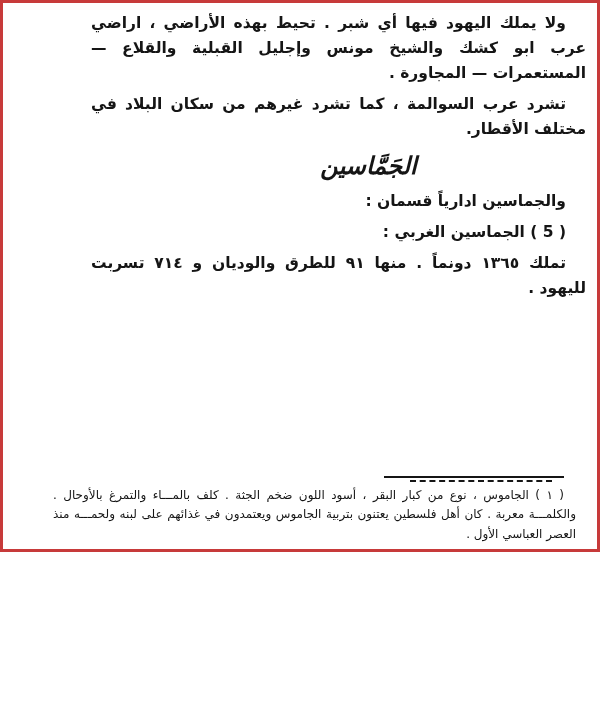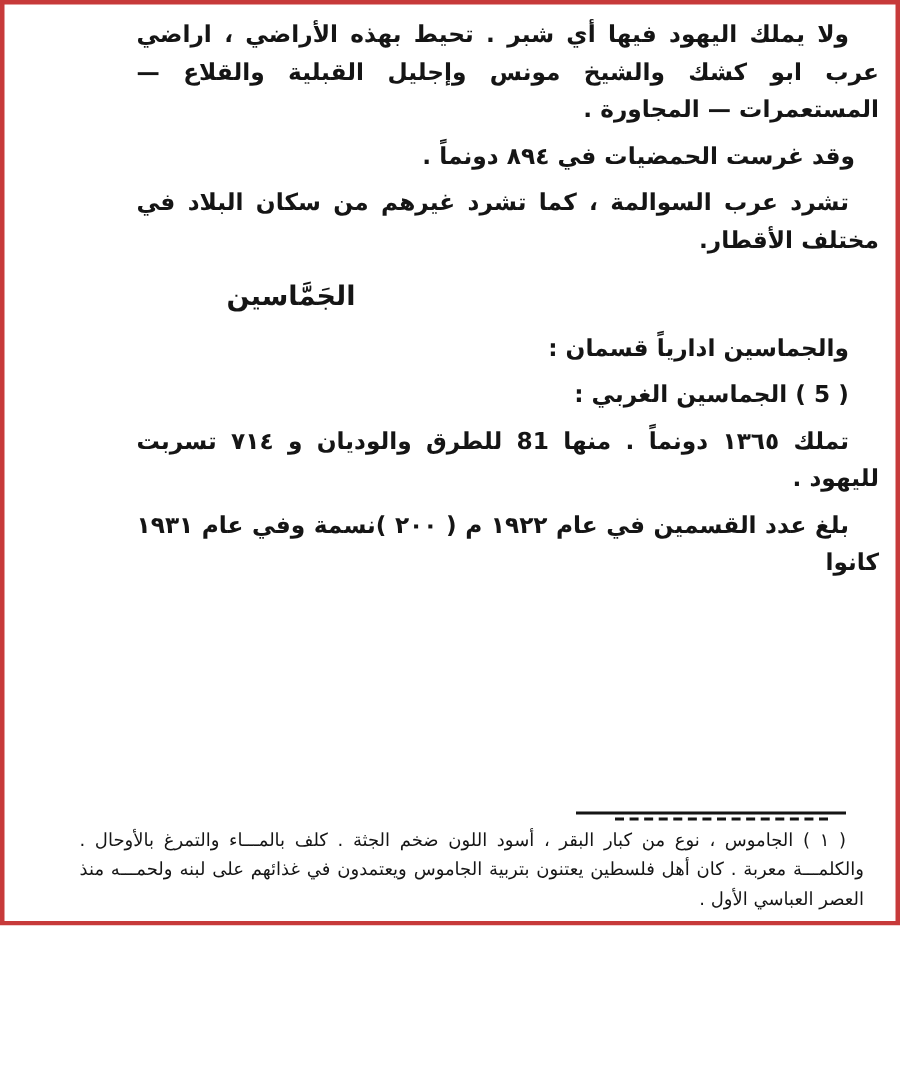--- a/index.html
+++ b/index.html
@@ -1,37 +1,38 @@
 <!DOCTYPE html>
 <html lang="ar"><head>
 <meta charset="utf-8">
 <title>صفحة ٣٤١</title>
 <style>
   html, body { margin:0; padding:0; background:#ffffff; }
   .page {
-    width:600px; height:617px; box-sizing:border-box;
+    width:600px; height:552px; box-sizing:border-box;
     background:#ffffff;
     border:3px solid #c73a3a;
     direction:rtl;
     display:flex; flex-direction:column;
     overflow:hidden;
     font-family:"DejaVu Sans", sans-serif;
     color:#151515;
     gap:35px;
   }
   .body-text {
     padding:8px 11px 0 88px;
     font-size:15.5px; font-weight:bold; line-height:25px;
     text-align:justify;
   }
   .para { margin:0 0 6px 0; text-indent:20px; }
   .para.runt { text-indent:16px; }
   .heading {
-    font-size:18px; font-weight:bold; text-align:left;
+    font-size:24px; font-weight:bold; text-align:center;
     margin:12px 0 10px 60px;
+    font-style:italic;
   }
   .fnref {
     font-size:10px; font-weight:bold;
     position:relative; top:-5px;
   }
   .bottom { margin-top:auto; padding:0 11px 5px 50px; }
   .sep-solid  { width:180px; height:2px; background:#151515; margin:0 22px 0 0; }
   .sep-dashed { width:142px; height:0; border-top:2px dashed #151515; margin:2px 34px 2px 0; }
   .footnote {
     font-size:12px; font-weight:normal; line-height:19.5px;
@@ -39,30 +40,28 @@
     margin:4px 10px 0 0;
   }
 </style>
 </head>
 <body>
 
 <div class="page">
 
   <div class="body-text">
     <p class="para">ولا يملك اليهود فيها أي شبر . تحيط بهذه الأراضي ، اراضي عرب ابو كشك والشيخ مونس وإجليل القبلية والقلاع — المستعمرات — المجاورة .</p>
-    <p class="para runt">وقد غرست الحمضيات في ٨٩٤ دونماً .</p>
     <p class="para">تشرد عرب السوالمة ، كما تشرد غيرهم من سكان البلاد في مختلف الأقطار.</p>
 
     <h2 class="heading">الجَمَّاسين</h2>
 
 
     <p class="para">والجماسين ادارياً قسمان :</p>
     <p class="para">( 5 ) الجماسين الغربي :</p>
-    <p class="para">تملك ١٣٦٥ دونماً . منها 81 للطرق والوديان و ٧١٤ تسربت لليهود .</p>
-    <p class="para">بلغ عدد القسمين في عام ١٩٢٢ م ( ٢٠٠ )نسمة وفي عام ١٩٣١ كانوا</p>
+    <p class="para">تملك ١٣٦٥ دونماً . منها ٩١ للطرق والوديان و ٧١٤ تسربت لليهود .</p>
   </div>
 
   <div class="bottom">
     <div>
       <div class="sep-solid"></div>
       <div class="sep-dashed"></div>
     </div>
     <p class="footnote">( ١ ) الجاموس ، نوع من كبار البقر ، أسود اللون ضخم الجثة . كلف بالمـــاء والتمرغ بالأوحال . والكلمـــة معربة . كان أهل فلسطين يعتنون بتربية الجاموس ويعتمدون في غذائهم على لبنه ولحمـــه منذ العصر العباسي الأول .</p>
 
   </div>

